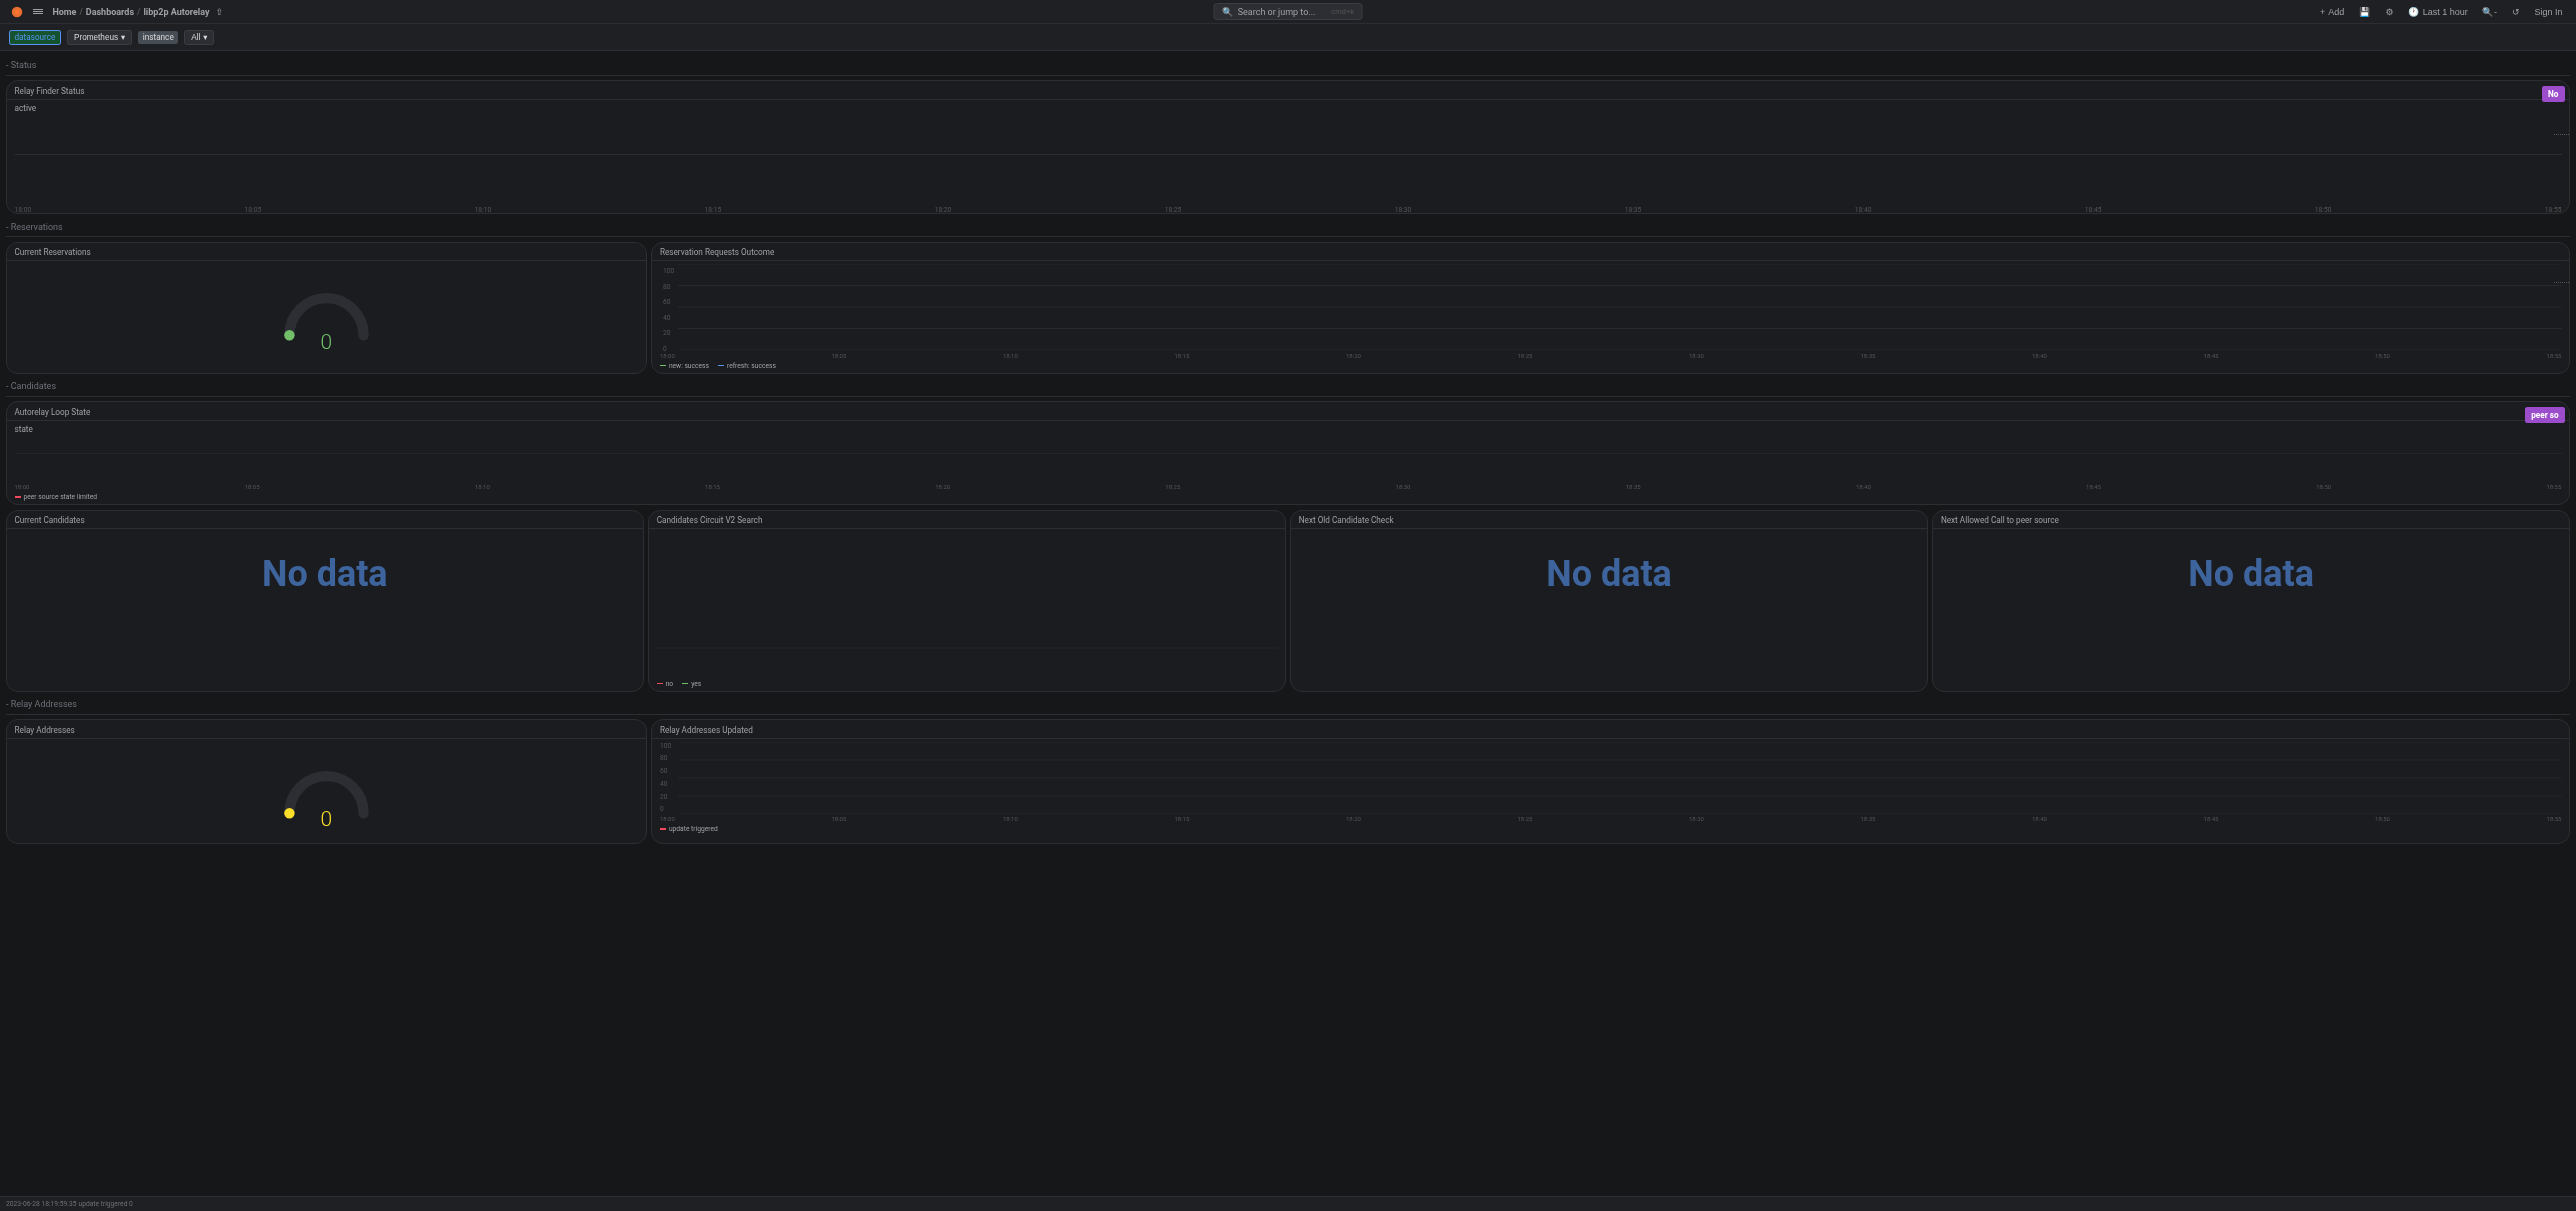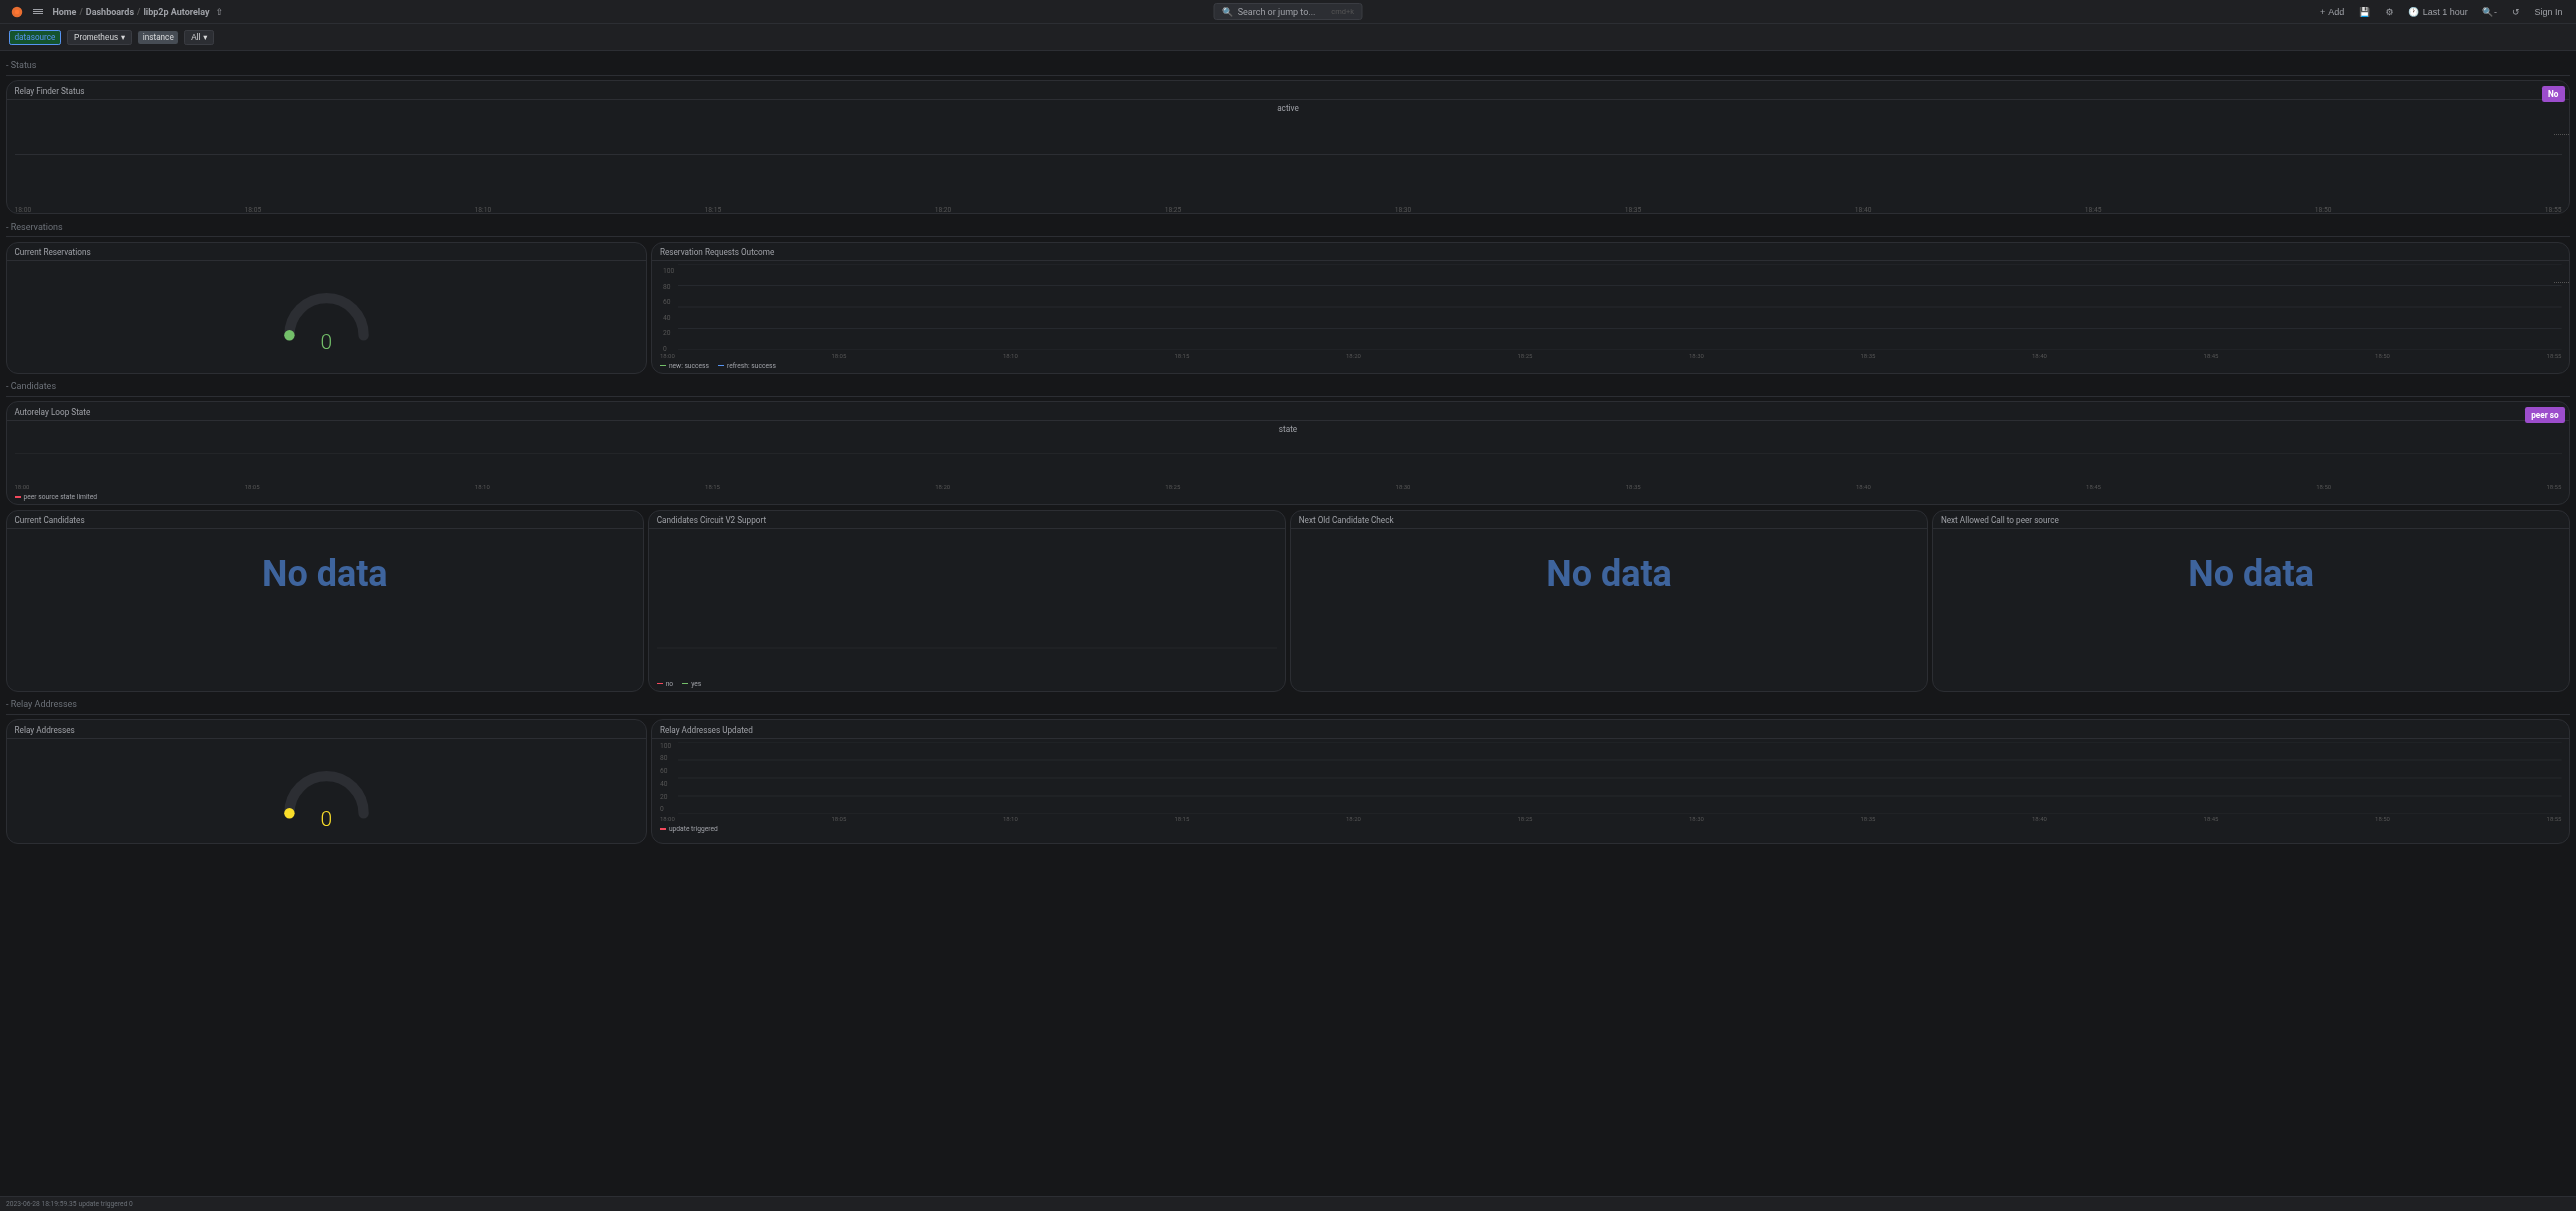--- a/index.html
+++ b/index.html
@@ -149,21 +149,20 @@
     }
     .legend-item { display: flex; align-items: center; gap: 3px; }
     .legend-dot {
       width: 6px; height: 1.5px;
       display: inline-block;
     }
     .state-value {
       font-size: 8.2px;
       color: #9fa1a7;
       padding: 3px 7.5px;
-      text-align: center;
     }
     .corner-badge {
       position: absolute;
       top: 4.5px; right: 4.5px;
       background: #9c4dcc;
       color: white;
       font-size: 8.2px;
       padding: 3px 6px;
       border-radius: 2.2px;
       font-weight: bold;
@@ -417,21 +416,21 @@
 
     <div class="panel" style="flex:1;min-height:97px;">
       <div class="panel-header">
         <span>Current Candidates</span>
       </div>
       <div class="no-data-large">No data</div>
     </div>
 
     <div class="panel" style="flex:1;min-height:97px;">
       <div class="panel-header">
-        <span>Candidates Circuit V2 Support</span>
+        <span>Candidates Circuit V2 Search</span>
       </div>
       <div class="no-data-large" style="font-size:0px;"></div>
       <div style="height:60px;padding:3px 7.5px;">
         <svg width="100%" height="100%" viewBox="0 0 400 60" preserveAspectRatio="none">
           <line x1="0" y1="30" x2="400" y2="30" stroke="#2c2e33" stroke-width="0.5"></line>
         </svg>
       </div>
       <div class="legend">
         <div class="legend-item">
           <span class="legend-dot" style="background:#f2495c;"></span>

